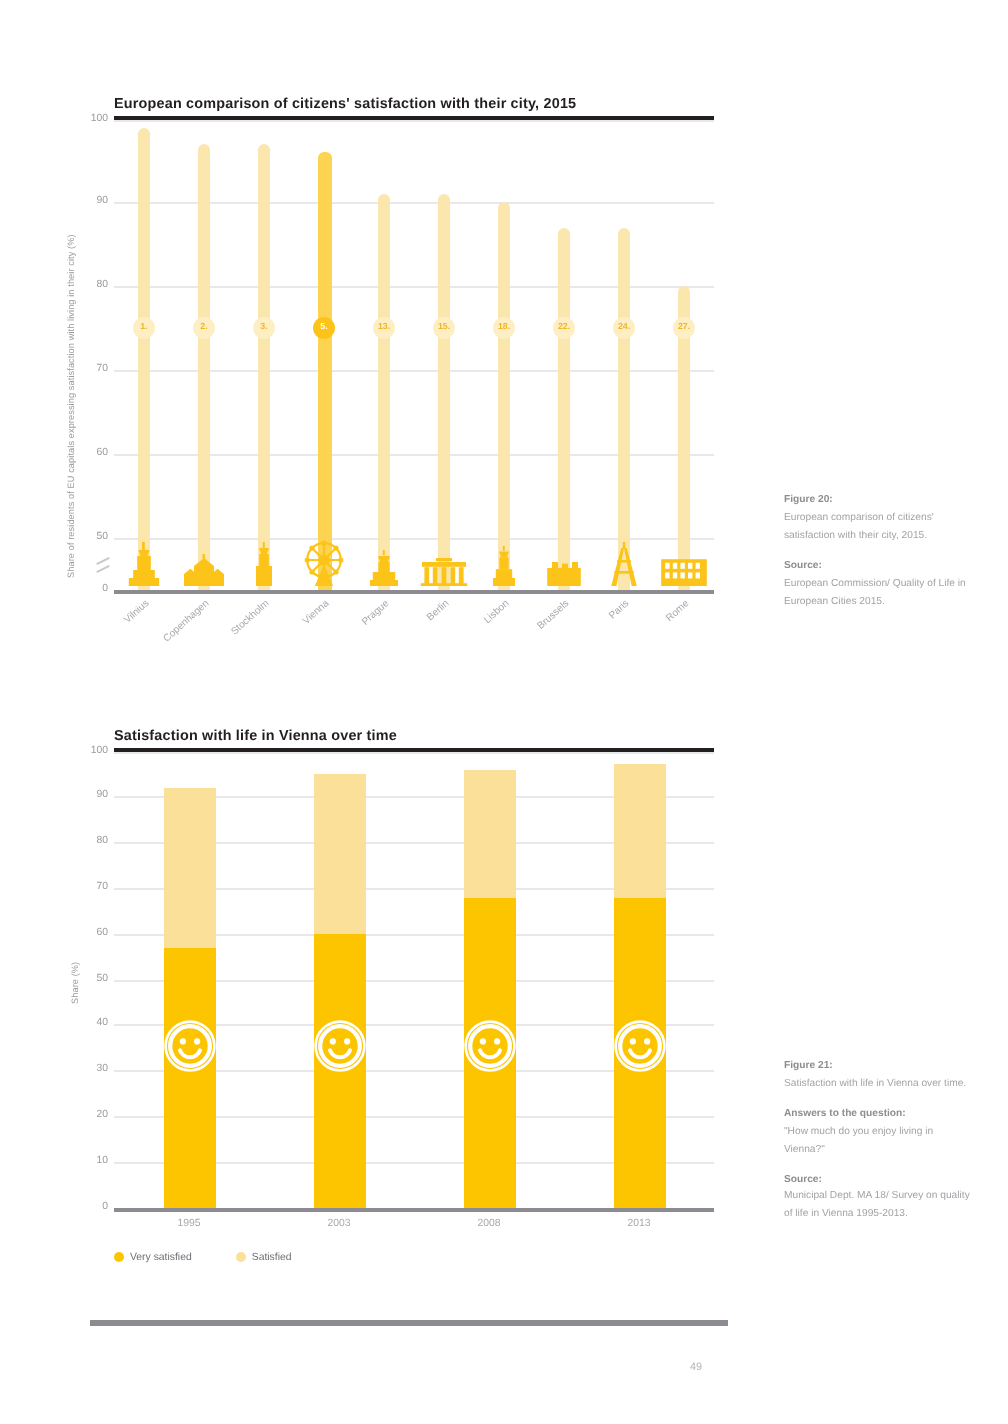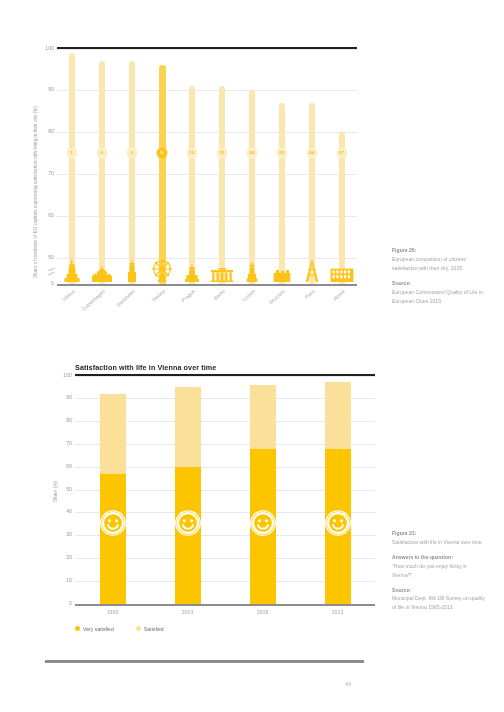--- a/index.html
+++ b/index.html
@@ -66,21 +66,21 @@
   .axis-break{
     position:absolute;right:calc(100% + 2px);
     width:7px;height:9px;
   }
   .axis-break i{
     position:absolute;left:0;width:7px;height:1px;background:#c9c7cc;
     transform:rotate(-26deg);
   }
 
   
-  #chart2{left:75px;top:363px;width:300px;}
+  #chart2{left:57px;top:363px;width:300px;}
   #chart2 .plot{height:228px;}
   .c2-col{position:absolute;bottom:0;top:0;}
   .c2-bar{
     position:absolute;bottom:0;width:26px;left:50%;margin-left:-13px;
   }
   .seg-sat{position:absolute;left:0;right:0;background:#fbe09a;}
   .seg-very{position:absolute;left:0;right:0;bottom:0;background:#fdc500;}
   .smiley{
     position:absolute;left:50%;transform:translate(-50%,50%);
     width:26px;height:26px;
@@ -115,20 +115,21 @@
     position:absolute;left:345px;top:681px;
     font-size:5.4px;color:#b5b3b8;
   }
 </style>
 </head>
 <body>
 
 <div class="page">
 
   <div class="chart-block" id="chart1">
+    <div class="chart-title">European comparison of citizens' satisfaction with their city, 2015</div>
     <div class="title-rule"></div>
     <div class="plot-wrap">
       <div class="plot" id="c1plot">
           <div class="gridline" style="top: 0px;"></div>
           <div class="ytick" style="top: 0px;">100</div>
           <div class="gridline" style="top: 41.8px;"></div>
           <div class="ytick" style="top: 41.8px;">90</div>
           <div class="gridline" style="top: 83.6px;"></div>
           <div class="ytick" style="top: 83.6px;">80</div>
           <div class="gridline" style="top: 125.4px;"></div>

